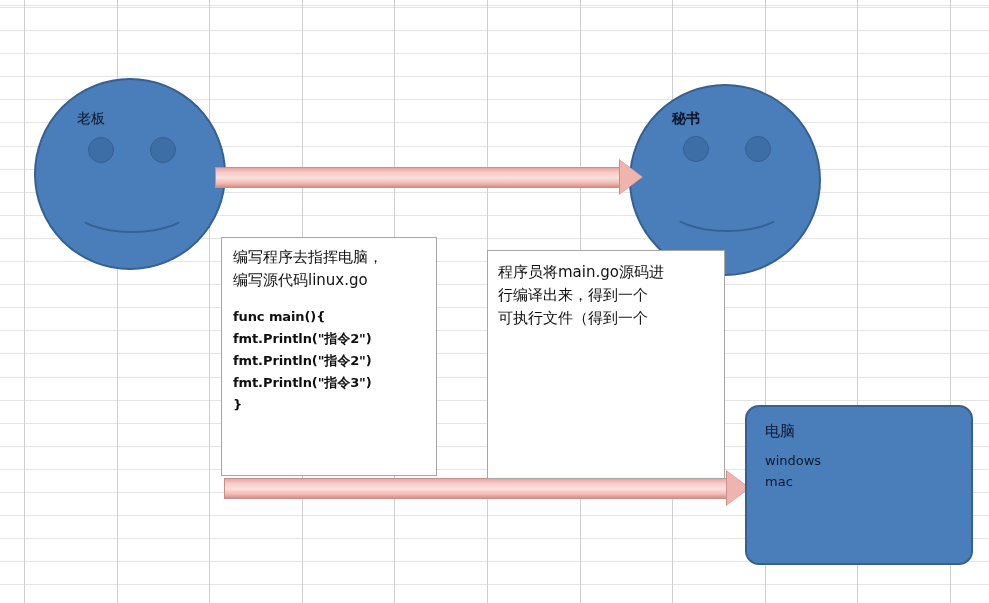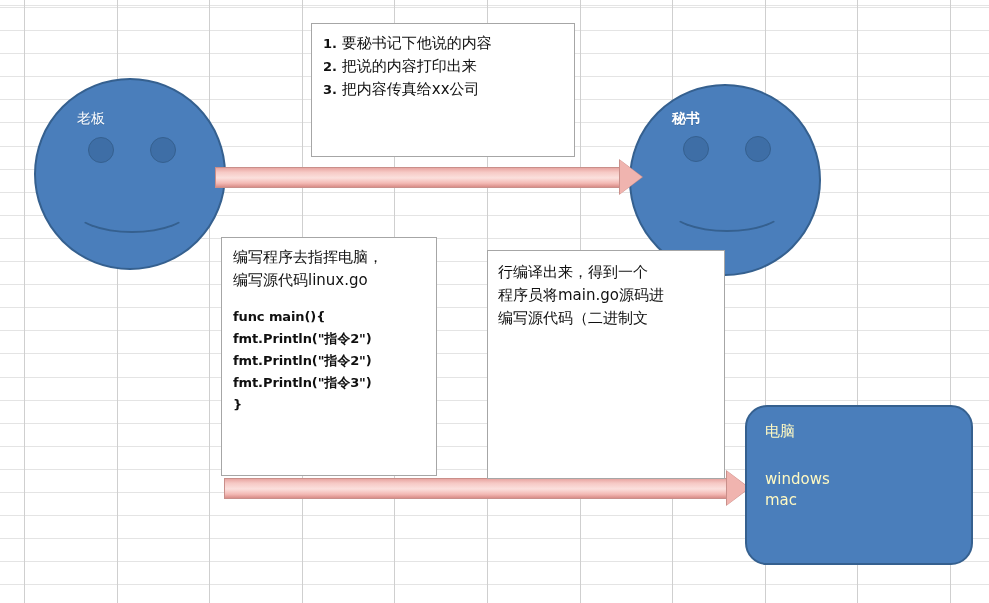--- a/index.html
+++ b/index.html
@@ -37,21 +37,21 @@
     position:absolute;
     border:2px solid #35608f;
     border-top-color:transparent;
     border-left-color:transparent;
     border-right-color:transparent;
     border-radius:0 0 50% 50%;
     box-sizing:border-box;
   }
   .face .face-label{
     position:absolute;
-    color:#ffffff;
+    color:#0f172a;
     font-size:14px;
     line-height:16px;
     white-space:nowrap;
     text-shadow:0 1px 0 rgba(0,0,0,0.12);
   }
   .tbox{
     position:absolute;
     background:#ffffff;
     border:1px solid #a6a6a6;
     box-sizing:border-box;
@@ -85,27 +85,27 @@
     position:absolute;
     width:0;height:0;
     border-top:18px solid transparent;
     border-bottom:18px solid transparent;
     border-left:24px solid #c98f8a;
   }
   .compbox{
     position:absolute;
     background:#4a7ebb;
     border:2px solid #35608f;
-    border-radius:22px;
+    border-radius:14px;
     box-sizing:border-box;
-    color:#fef9c3;
+    color:#0f172a;
     padding:14px 0 16px 18px;
   }
   .compbox .ctitle{font-size:15px;line-height:20px;}
-  .compbox .clist{margin-top:28px;font-size:15px;line-height:21px;}
+  .compbox .clist{margin-top:9px;font-size:13px;line-height:21px;}
 </style>
 </head>
 <body>
 
 <div id="canvas">
 
   <div class="face" style="left:34px;top:78px;width:192px;height:192px;">
     <span class="face-label" style="left:41px;top:30px;">老板</span>
     <span class="eye" style="left:52px;top:57px;width:26px;height:26px;"></span>
     <span class="eye" style="left:114px;top:57px;width:26px;height:26px;"></span>
@@ -125,54 +125,40 @@
     <span class="headline" style="left:404px;top:0px;"></span>
     <span class="head" style="left:405px;top:1px;"></span>
   </div>
 
   <div class="arrow" style="left:224px;top:470px;width:530px;height:36px;">
     <span class="shaft" style="left:0;top:8px;width:506px;height:21px;"></span>
     <span class="headline" style="left:502px;top:0px;"></span>
     <span class="head" style="left:503px;top:1px;"></span>
   </div>
 
-  <div class="tbox" style="left:311px;top:23px;width:264px;height:134px;">
-    <div class="ln">
-      <span class="num">1.</span>
-      <span>要秘书记下他说的内容</span>
-    </div>
-    <div class="ln">
-      <span class="num">2.</span>
-      <span>把说的内容打印出来</span>
-    </div>
-    <div class="ln">
-      <span class="num">3.</span>
-      <span>把内容传真给xx公司</span>
-    </div>
-  </div>
 
   <div class="tbox" style="left:221px;top:237px;width:216px;height:239px;">
     <div class="ln">编写程序去指挥电脑，</div>
     <div class="ln">
       <span>编写源代码</span><span>linux.go</span>
     </div>
     <div style="height:14px;"></div>
     <div class="ln code">func main(){</div>
     <div class="ln code">fmt.Println("指令2")</div>
     <div class="ln code">fmt.Println("指令2")</div>
     <div class="ln code">fmt.Println("指令3")</div>
     <div class="ln code">}</div>
   </div>
 
   <div class="tbox" style="left:487px;top:250px;width:238px;height:229px;padding:10px 8px 6px 10px;">
-    <div class="ln">行编译出来，得到一个</div>
     <div class="ln">
       <span>程序员将main.go源码进</span>
     </div>
-    <div class="ln">编写源代码（二进制文</div>
+    <div class="ln">行编译出来，得到一个</div>
+    <div class="ln">可执行文件（得到一个</div>
   </div>
 
   <div class="compbox" style="left:745px;top:405px;width:228px;height:160px;">
     <div class="ctitle">电脑</div>
     <div class="clist">
       <div>windows</div>
       <div>mac</div>
     </div>
   </div>
 

